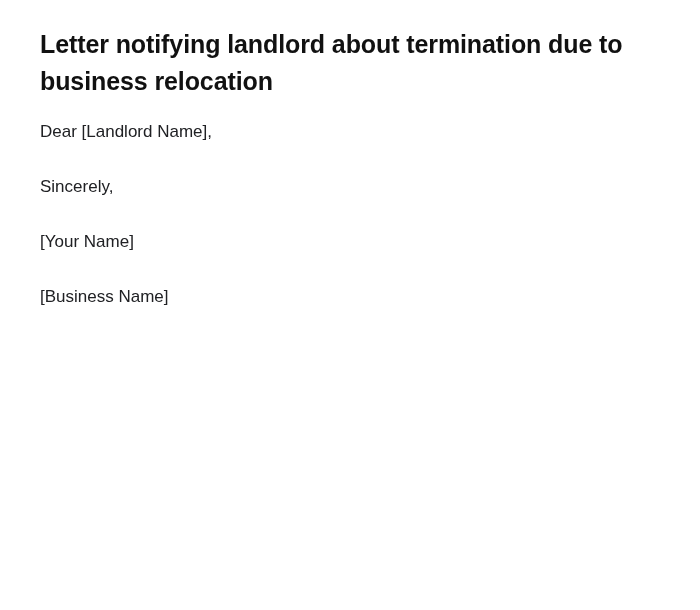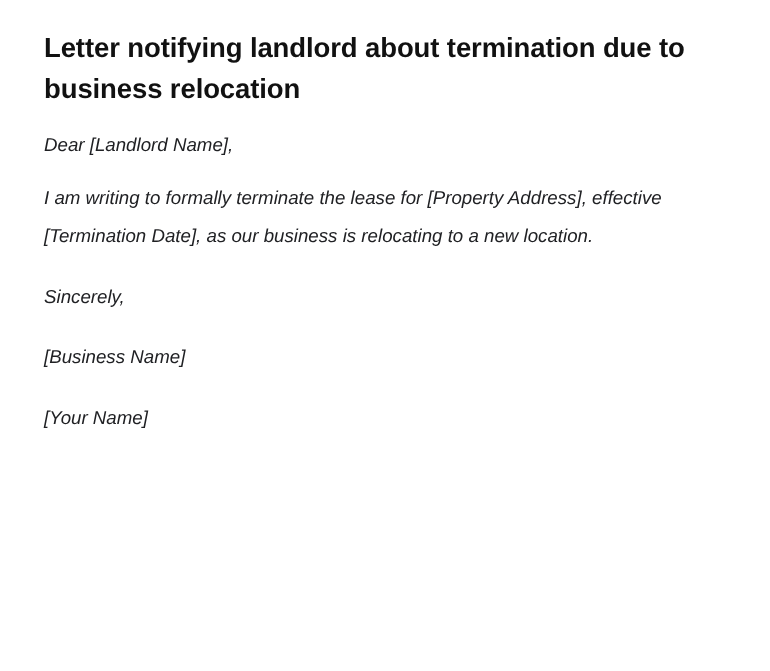--- a/index.html
+++ b/index.html
@@ -28,38 +28,36 @@
     color: #111111;
     letter-spacing: -0.1px;
     margin: 0 0 14px 0;
   }
   .doc-para {
     font-size: 17px;
     line-height: 35px;
     color: #202124;
     margin: 0 0 13px 0;
     font-weight: normal;
-    font-style: italic;
   }
   .doc-para.tight {
     margin-bottom: 12px;
     margin-top: 20px;
   }
 </style>
 </head>
 <body>
 
 <div class="page">
 
   <h1 class="doc-title">Letter notifying landlord about termination due to business relocation</h1>
 
   <p class="doc-para">Dear [Landlord Name],</p>
 
-  <p class="doc-para">I am writing to formally terminate the lease for [Property Address], effective [Termination Date], as our business is relocating to a new location.</p>
 
 
   <p class="doc-para tight">Sincerely,</p>
 
+  <p class="doc-para tight">[Your Name]</p>
+
   <p class="doc-para tight">[Business Name]</p>
-
-  <p class="doc-para tight">[Your Name]</p>
 
 </div>
 
 </body></html>

